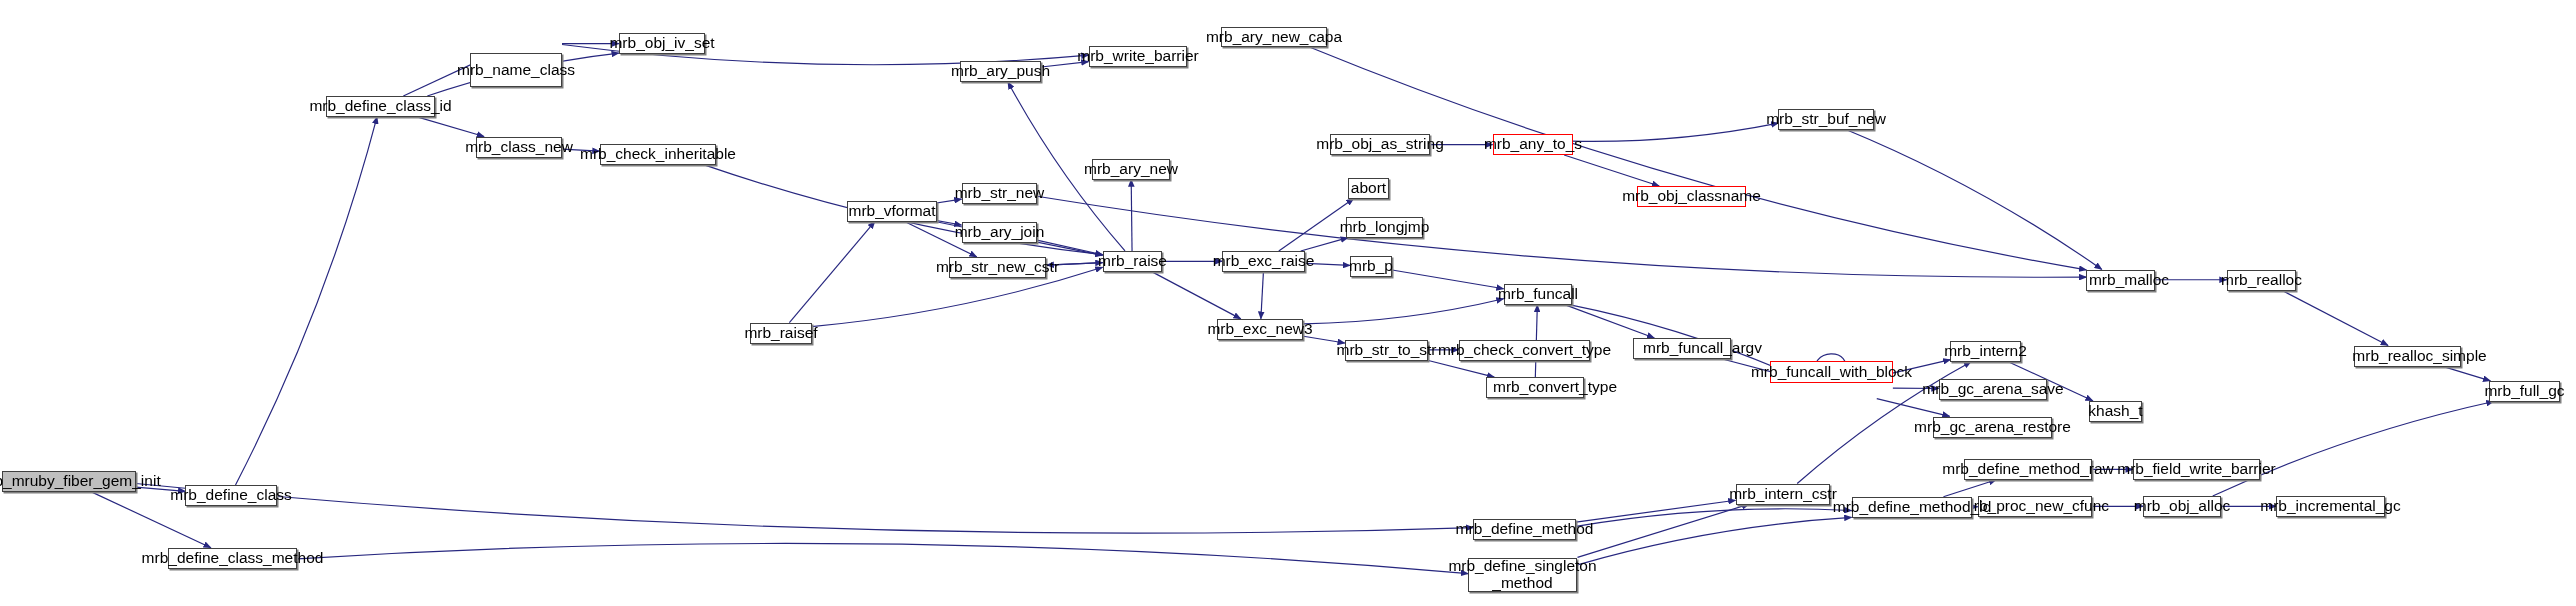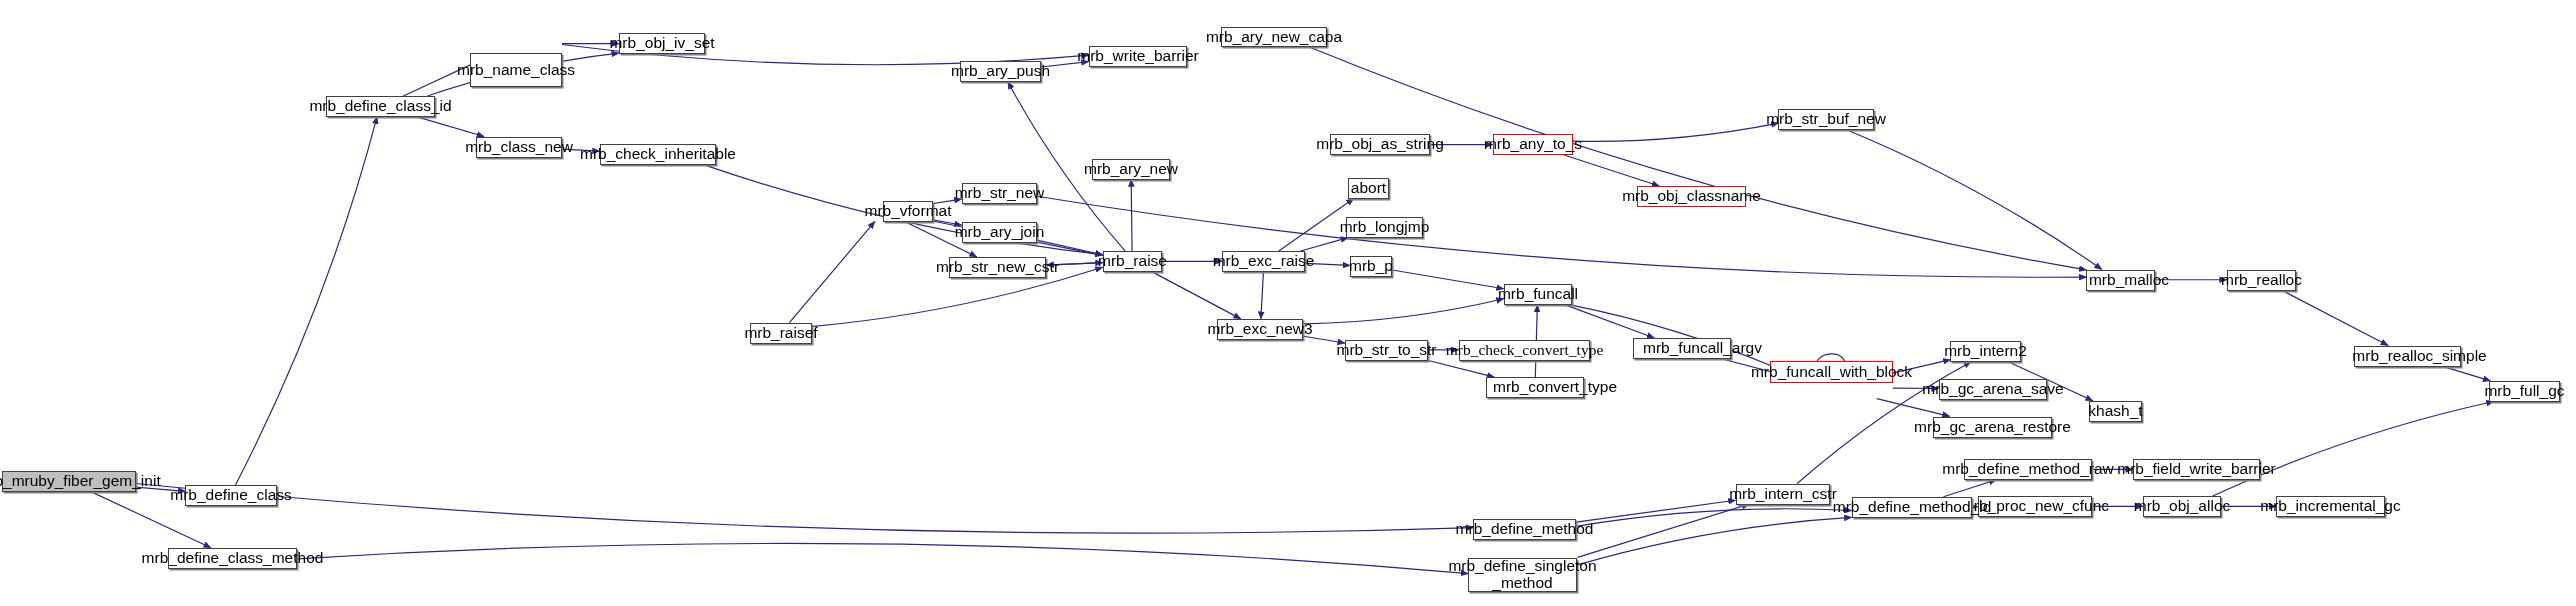--- a/index.html
+++ b/index.html
@@ -99,38 +99,38 @@
       <div class="node shadow" style="left: 1468px; top: 558px; width: 109px; height: 34px;">mrb_define_singleton
 _method</div>
       <div class="node shadow" style="left: 326px; top: 96px; width: 109px; height: 20.7px;">mrb_define_class_id</div>
       <div class="node shadow" style="left: 470px; top: 33px; width: 92px; height: 34px; margin-top: 20px;">mrb_name_class</div>
       <div class="node shadow" style="left: 619px; top: 33px; width: 86px; height: 20.7px;">mrb_obj_iv_set</div>
       <div class="node shadow" style="left: 476px; top: 137px; width: 86px; height: 20.7px;">mrb_class_new</div>
       <div class="node shadow" style="left: 600px; top: 144px; width: 116px; height: 20.7px;">mrb_check_inheritable</div>
       <div class="node shadow" style="left: 1089px; top: 46px; width: 98px; height: 20.7px;">mrb_write_barrier</div>
       <div class="node shadow" style="left: 960px; top: 61px; width: 81px; height: 20.7px;">mrb_ary_push</div>
       <div class="node shadow" style="left: 1221px; top: 26.6px; width: 106px; height: 20.7px;">mrb_ary_new_capa</div>
-      <div class="node shadow" style="left: 847px; top: 201px; width: 50px; height: 20.7px; margin-left: 36px;">mrb_vformat</div>
+      <div class="node shadow" style="left: 847px; top: 201px; width: 90px; height: 20.7px;">mrb_vformat</div>
       <div class="node shadow" style="left: 962px; top: 183px; width: 75px; height: 20.7px;">mrb_str_new</div>
       <div class="node shadow" style="left: 962px; top: 222px; width: 75px; height: 20.7px;">mrb_ary_join</div>
       <div class="node shadow" style="left: 1092px; top: 159px; width: 78px; height: 20.7px;">mrb_ary_new</div>
       <div class="node shadow" style="left: 949px; top: 257px; width: 97px; height: 20.7px;">mrb_str_new_cstr</div>
       <div class="node shadow" style="left: 1103px; top: 251px; width: 59px; height: 20.7px;">mrb_raise</div>
       <div class="node shadow" style="left: 1222px; top: 251px; width: 83px; height: 20.7px;">mrb_exc_raise</div>
       <div class="node shadow" style="left: 1348px; top: 178px; width: 41px; height: 20.7px;">abort</div>
       <div class="node shadow" style="left: 1346px; top: 217px; width: 77px; height: 20.7px;">mrb_longjmp</div>
       <div class="node shadow" style="left: 1350px; top: 256px; width: 42px; height: 20.7px;">mrb_p</div>
       <div class="node shadow" style="left: 1330px; top: 134px; width: 100px; height: 20.7px;">mrb_obj_as_string</div>
       <div class="node red" style="left: 1493px; top: 134px; width: 80px; height: 20.7px;">mrb_any_to_s</div>
       <div class="node red" style="left: 1637px; top: 186px; width: 109px; height: 20.7px;">mrb_obj_classname</div>
       <div class="node shadow" style="left: 1778px; top: 109px; width: 96px; height: 20.7px;">mrb_str_buf_new</div>
       <div class="node shadow" style="left: 750px; top: 323px; width: 62px; height: 20.7px;">mrb_raisef</div>
       <div class="node shadow" style="left: 1217px; top: 319px; width: 86px; height: 20.7px;">mrb_exc_new3</div>
       <div class="node shadow" style="left: 1345px; top: 340px; width: 83px; height: 20.7px;">mrb_str_to_str</div>
-      <div class="node shadow" style="left: 1459px; top: 340px; width: 131px; height: 20.7px; font-family: Liberation Serif, serif;">mrb_check_convert_type</div>
+      <div class="node shadow" style="left: 1459px; top: 340px; width: 131px; height: 20.7px;">mrb_check_convert_type</div>
       <div class="node shadow" style="left: 1486px; top: 377px; width: 98px; height: 20.7px; padding-left: 40px;">mrb_convert_type</div>
       <div class="node shadow" style="left: 1504px; top: 284px; width: 68px; height: 20.7px;">mrb_funcall</div>
       <div class="node shadow" style="left: 1633px; top: 338px; width: 98px; height: 20.7px; padding-left: 41px;">mrb_funcall_argv</div>
       <div class="node red" style="left: 1770px; top: 361px; width: 123px; height: 22px;">mrb_funcall_with_block</div>
       <div class="node shadow" style="left: 1950px; top: 341px; width: 71px; height: 20.7px;">mrb_intern2</div>
       <div class="node shadow" style="left: 1939px; top: 379px; width: 108px; height: 20.7px;">mrb_gc_arena_save</div>
       <div class="node shadow" style="left: 1933px; top: 417px; width: 119px; height: 20.7px;">mrb_gc_arena_restore</div>
       <div class="node shadow" style="left: 2089px; top: 401px; width: 53px; height: 20.7px;">khash_t</div>
       <div class="node shadow" style="left: 1964px; top: 459px; width: 128px; height: 20.7px;">mrb_define_method_raw</div>
       <div class="node shadow" style="left: 2133px; top: 459px; width: 127px; height: 20.7px;">mrb_field_write_barrier</div>

